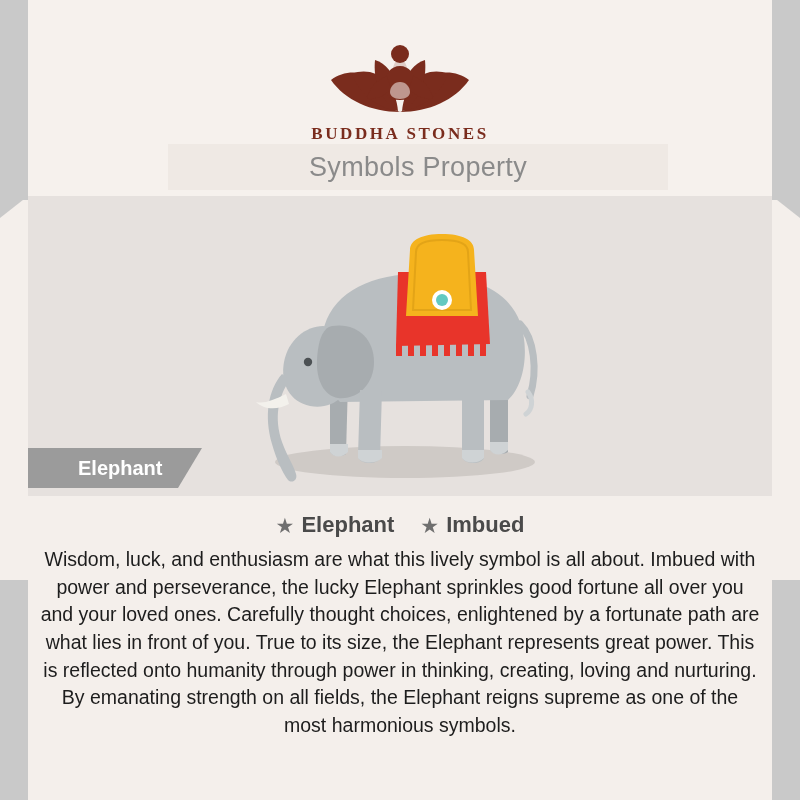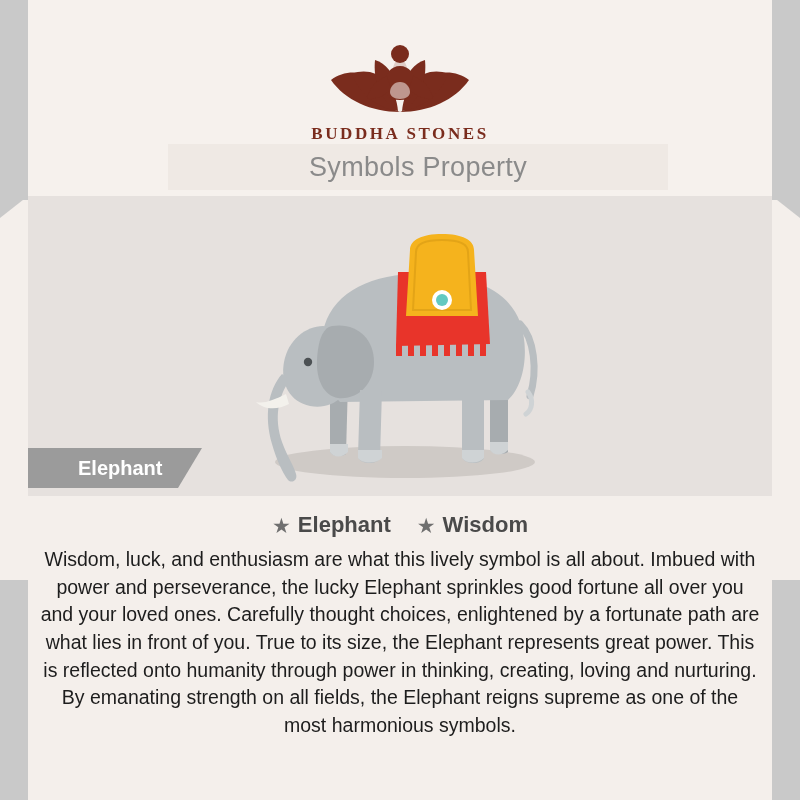--- a/index.html
+++ b/index.html
@@ -293,19 +293,19 @@
   </div>
 
   <div class="content">
     <div class="traits">
       <div class="trait">
         <span class="star">★</span>
         <span class="trait-label">Elephant</span>
       </div>
       <div class="trait">
         <span class="star">★</span>
-        <span class="trait-label">Wisdom</span>
+        <span class="trait-label">Imbued</span>
       </div>
     </div>
     <div class="description">Wisdom, luck, and enthusiasm are what this lively symbol is all about. Imbued with power and perseverance, the lucky Elephant sprinkles good fortune all over you and your loved ones. Carefully thought choices, enlightened by a fortunate path are what lies in front of you. True to its size, the Elephant represents great power. This is reflected onto humanity through power in thinking, creating, loving and nurturing. By emanating strength on all fields, the Elephant reigns supreme as one of the most harmonious symbols.</div>
   </div>
 
 </div>
 
 </body></html>

